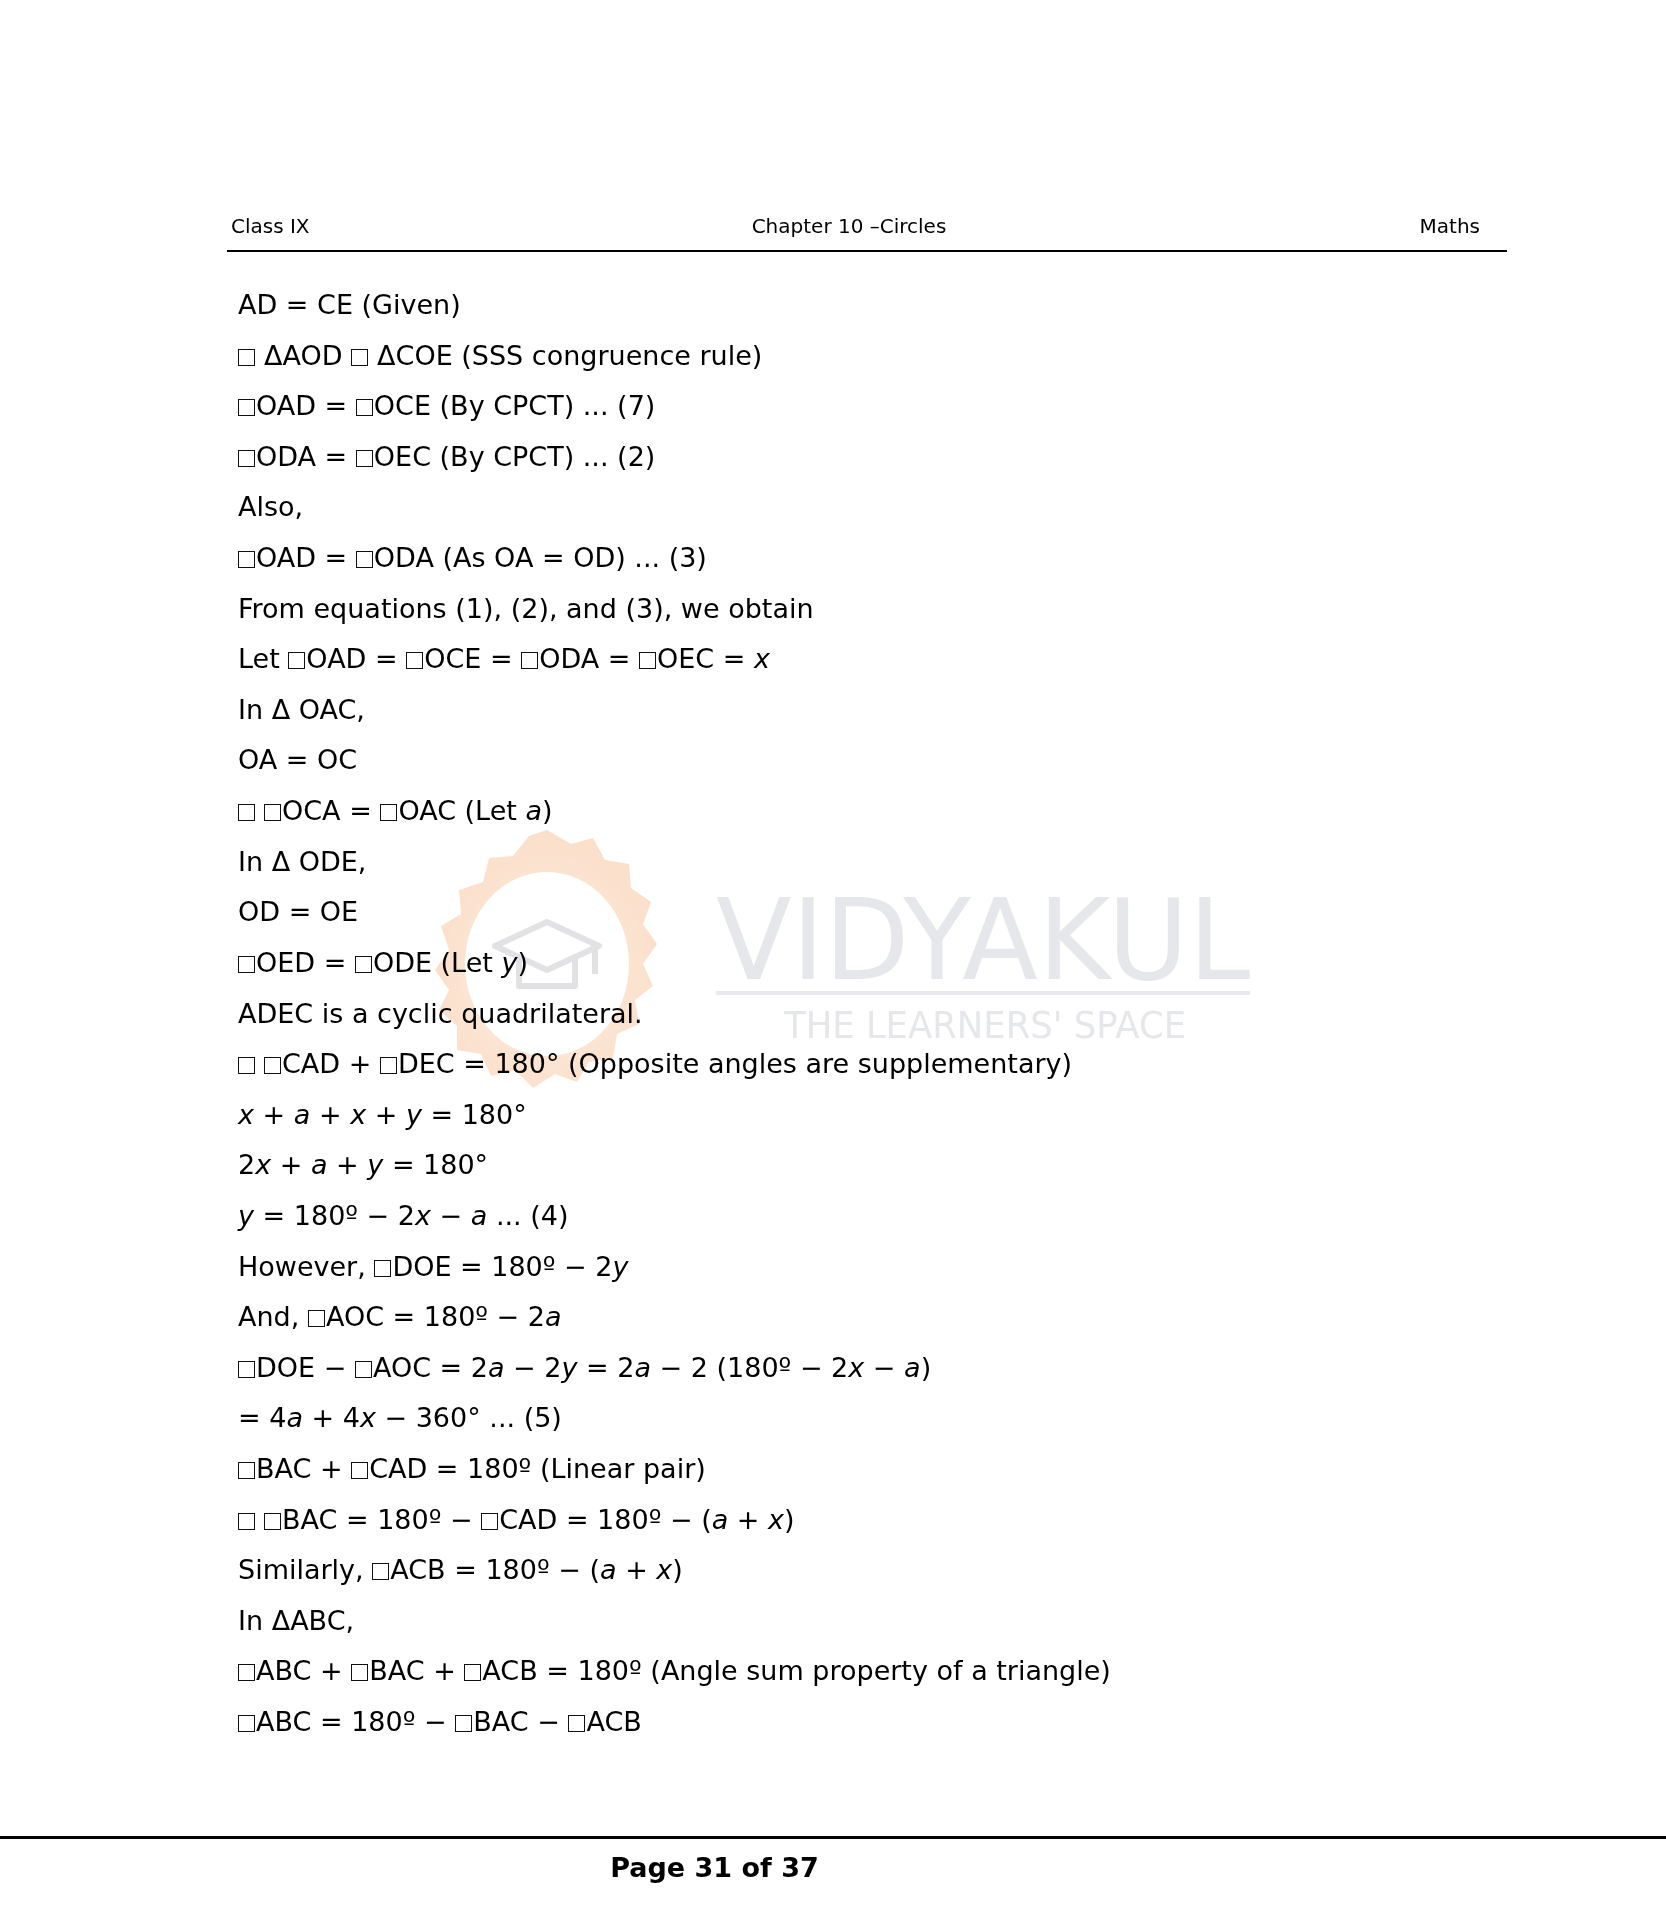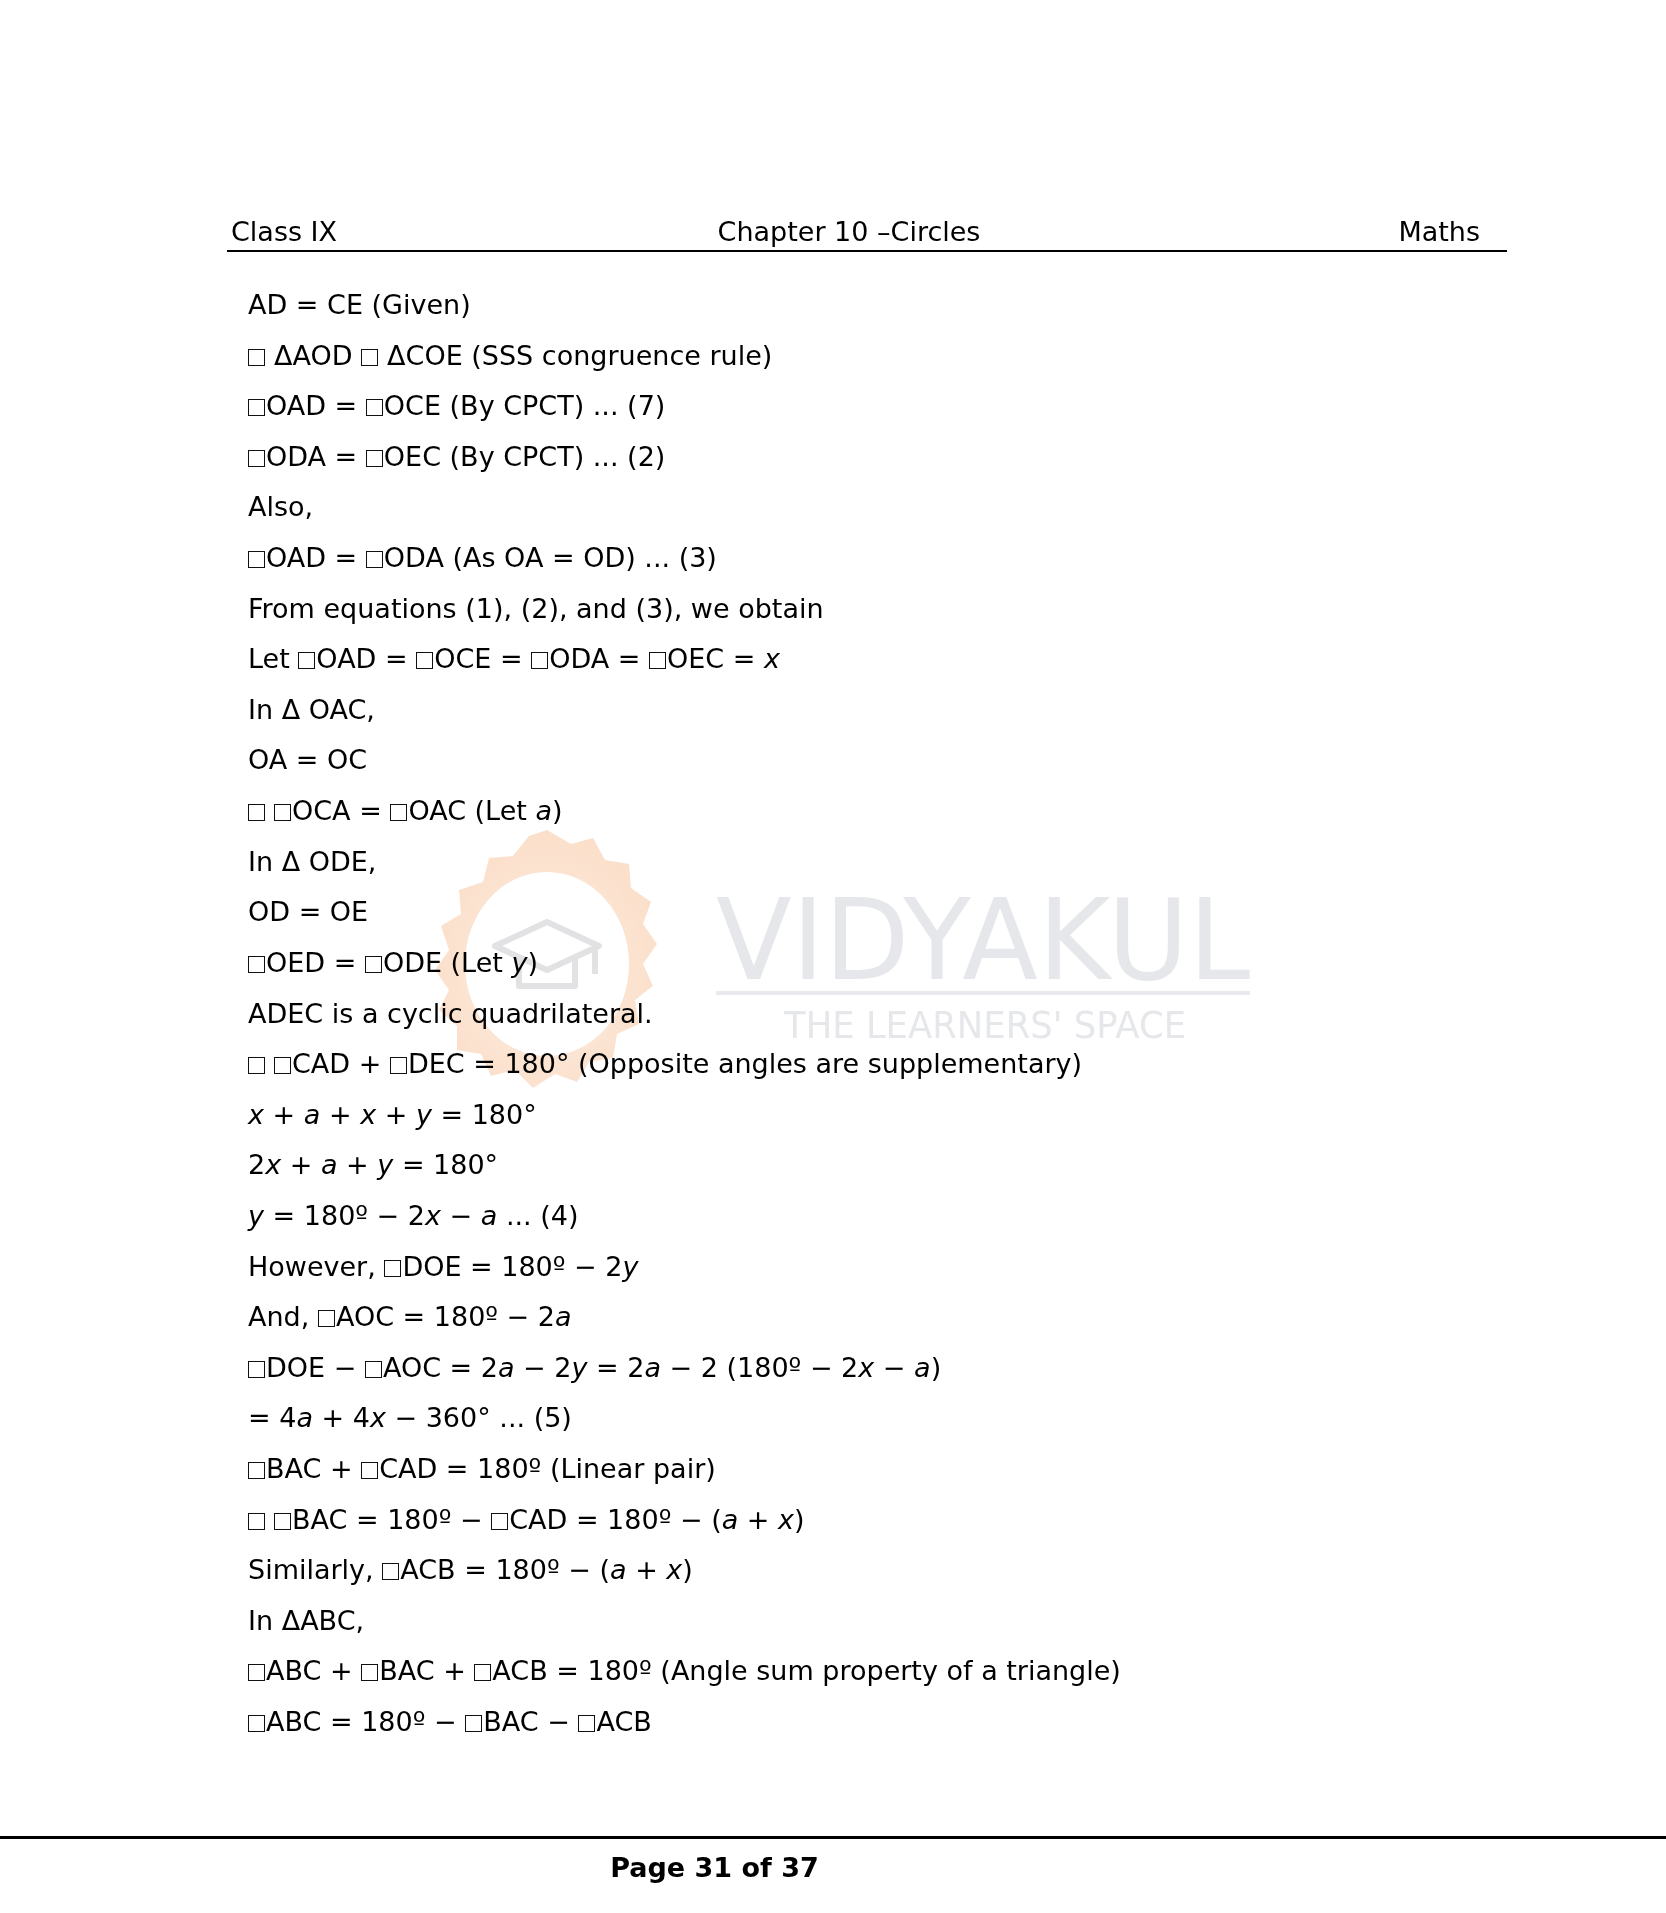--- a/index.html
+++ b/index.html
@@ -1,26 +1,26 @@
 <!DOCTYPE html>
 <html><head>
 <meta charset="utf-8">
 <style>
   html, body { margin: 0; padding: 0; background: #ffffff; }
   body { width: 1666px; height: 1913px; position: relative; overflow: hidden;
          font-family: "DejaVu Sans", sans-serif; color: #000; }
-  .hdr { position: absolute; top: 214px; font-size: 27px; line-height: 36px; white-space: nowrap; }
+  .hdr { position: absolute; top: 208px; font-size: 20px; line-height: 36px; white-space: nowrap; }
   #hdr-left { left: 231px; }
   #hdr-center { left: 0; width: 1666px; text-align: center; padding-left: 16px; }
   #hdr-right { right: 186px; }
   .hdr-rule { position: absolute; left: 227px; top: 250px; width: 1280px; height: 2px; background: #000; }
 
   .watermark { position: absolute; left: 0; top: 0; width: 1666px; height: 1913px; pointer-events: none; }
 
-  .body-text { position: absolute; left: 248px; top: 280px; font-size: 27px; line-height: 50.62px; }
+  .body-text { position: absolute; left: 238px; top: 280px; font-size: 27px; line-height: 50.62px; }
   .line { white-space: nowrap; height: 50.62px; position: relative; z-index: 2; }
   .line i { font-style: italic; }
   .abox { display: inline-block; width: 17px; height: 17px; border: 1.6px solid #111;
           box-sizing: border-box; vertical-align: -1px; margin-right: 1px; }
   .abox.sp { margin-right: 9px; }
 
   .ftr-rule { position: absolute; left: 0; top: 1836px; width: 1666px; height: 3px; background: #000; }
   .ftr { position: absolute; left: 0; width: 1429px; top: 1850px; text-align: center;
          font-size: 27px; font-weight: bold; line-height: 36px; }
 </style>

